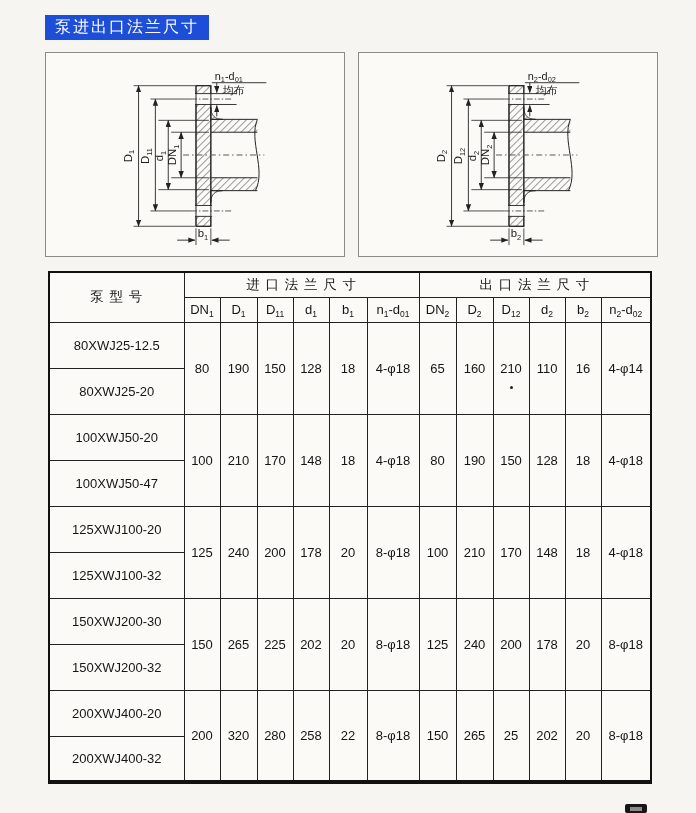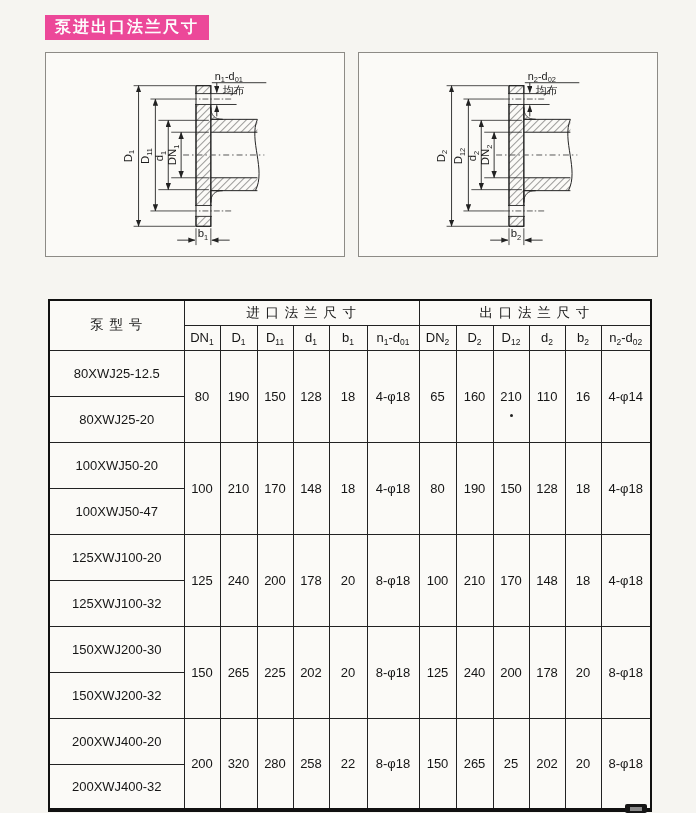--- a/index.html
+++ b/index.html
@@ -4,40 +4,40 @@
 <style>
   html,body{margin:0;padding:0;}
   body{
     width:696px;height:813px;position:relative;overflow:hidden;
     background:#f6f5f1;
     font-family:"Liberation Sans","DejaVu Sans",sans-serif;
     color:#1a1a1a;
   }
   .title-bar{
     position:absolute;left:45px;top:15px;
-    background:#ec4899;color:#fdfdfd;
-    font-size:16px;font-weight:bold;letter-spacing:2px;
+    background:#1d4ed8;color:#fdfdfd;
+    font-size:16px;font-weight:normal;letter-spacing:2px;
     padding:3px 10px 4px 10px;line-height:18px;
   }
   .panel{
     position:absolute;top:52px;width:298px;height:203px;
     border:1px solid #8d8b86;background:#fbfaf7;
   }
   .panel.left{left:45px;}
   .panel.right{left:358px;}
   svg text{font-family:"Liberation Sans","DejaVu Sans",sans-serif;fill:#1c1c1c;}
   .svgsub{font-size:7.5px;}
   .dimlabel{font-size:11.5px;}
   .boltlabel{font-size:11px;}
   .cjk{font-size:11px;}
   .flange-table{
     position:absolute;left:48px;top:271px;width:602px;
     border-collapse:collapse;table-layout:fixed;
     background:#fbfaf7;
-    border:2px solid #111;border-bottom:4px solid #111;margin-top:28px;
+    border:2px solid #111;border-bottom:4px solid #111;
   }
   .flange-table th,.flange-table td{
     border:1px solid #222;padding:0;text-align:center;vertical-align:middle;
     font-weight:normal;font-size:13px;color:#151515;
   }
   .flange-table thead tr{height:25px;}
   .flange-table tbody tr{height:46px;}
   .flange-table .cn-head{font-size:13.5px;letter-spacing:1px;}
   .flange-table sub{font-size:8.5px;vertical-align:-3px;line-height:0;}
   .model-cell{font-size:13px;}

